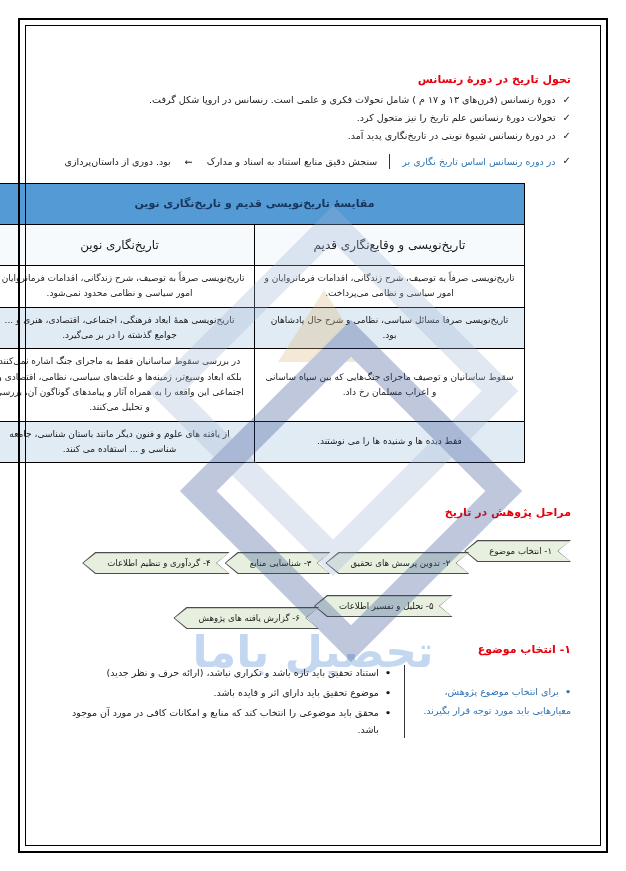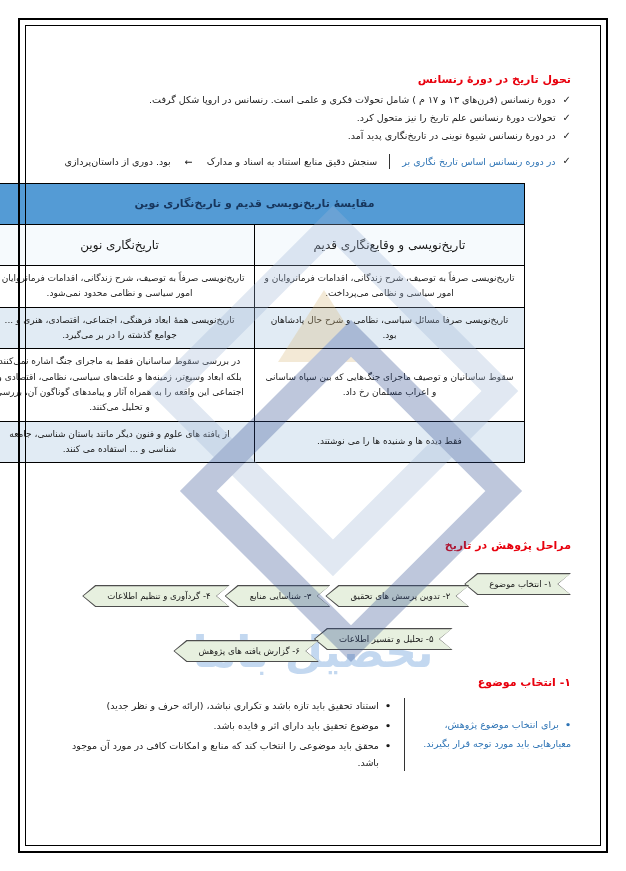--- a/index.html
+++ b/index.html
@@ -33,21 +33,21 @@
 
   
   .cmp-table{width:541px;margin:13px 46px 0 0;border-collapse:collapse;table-layout:fixed;font-size:9px;position:relative;z-index:2;}
   .cmp-table td,.cmp-table th{border:1.1px solid #000;vertical-align:middle;text-align:center;padding:5px 9px;line-height:1.7;}
   .cmp-title{background:#549bd5;color:#17365d;font-weight:bold;font-size:11px;height:30px;}
   .cmp-colhdr{background:rgba(245,249,253,.85);font-weight:normal;font-size:12px;height:30px;}
   .row-alt td{background:rgba(219,230,241,.82);}
   .row-plain td{background:rgba(255,255,255,.6);}
 
   
-  .steps-h{margin-top:76px;}
+  .steps-h{margin-top:43px;}
   .chev-row{display:flex;align-items:center;margin-top:9px;}
   .chev-row.center{justify-content:center;}
   .chev{position:relative;height:22px;display:flex;align-items:center;}
   .chev:not(:first-child){margin-inline-start:-5px;margin-top:24px;}
   .chev::before{content:"";position:absolute;inset:0;background:#4d4d4d;
     clip-path:polygon(0 50%,13px 0,100% 0,calc(100% - 13px) 50%,100% 100%,13px 100%);}
   .chev::after{content:"";position:absolute;inset:1.2px;background:#e7f0df;
     clip-path:polygon(0 50%,12.4px 0,100% 0,calc(100% - 12.4px) 50%,100% 100%,12.4px 100%);}
   .chev span{position:relative;z-index:1;padding:0 19px 0 25px;white-space:nowrap;font-size:8.6px;}
 

